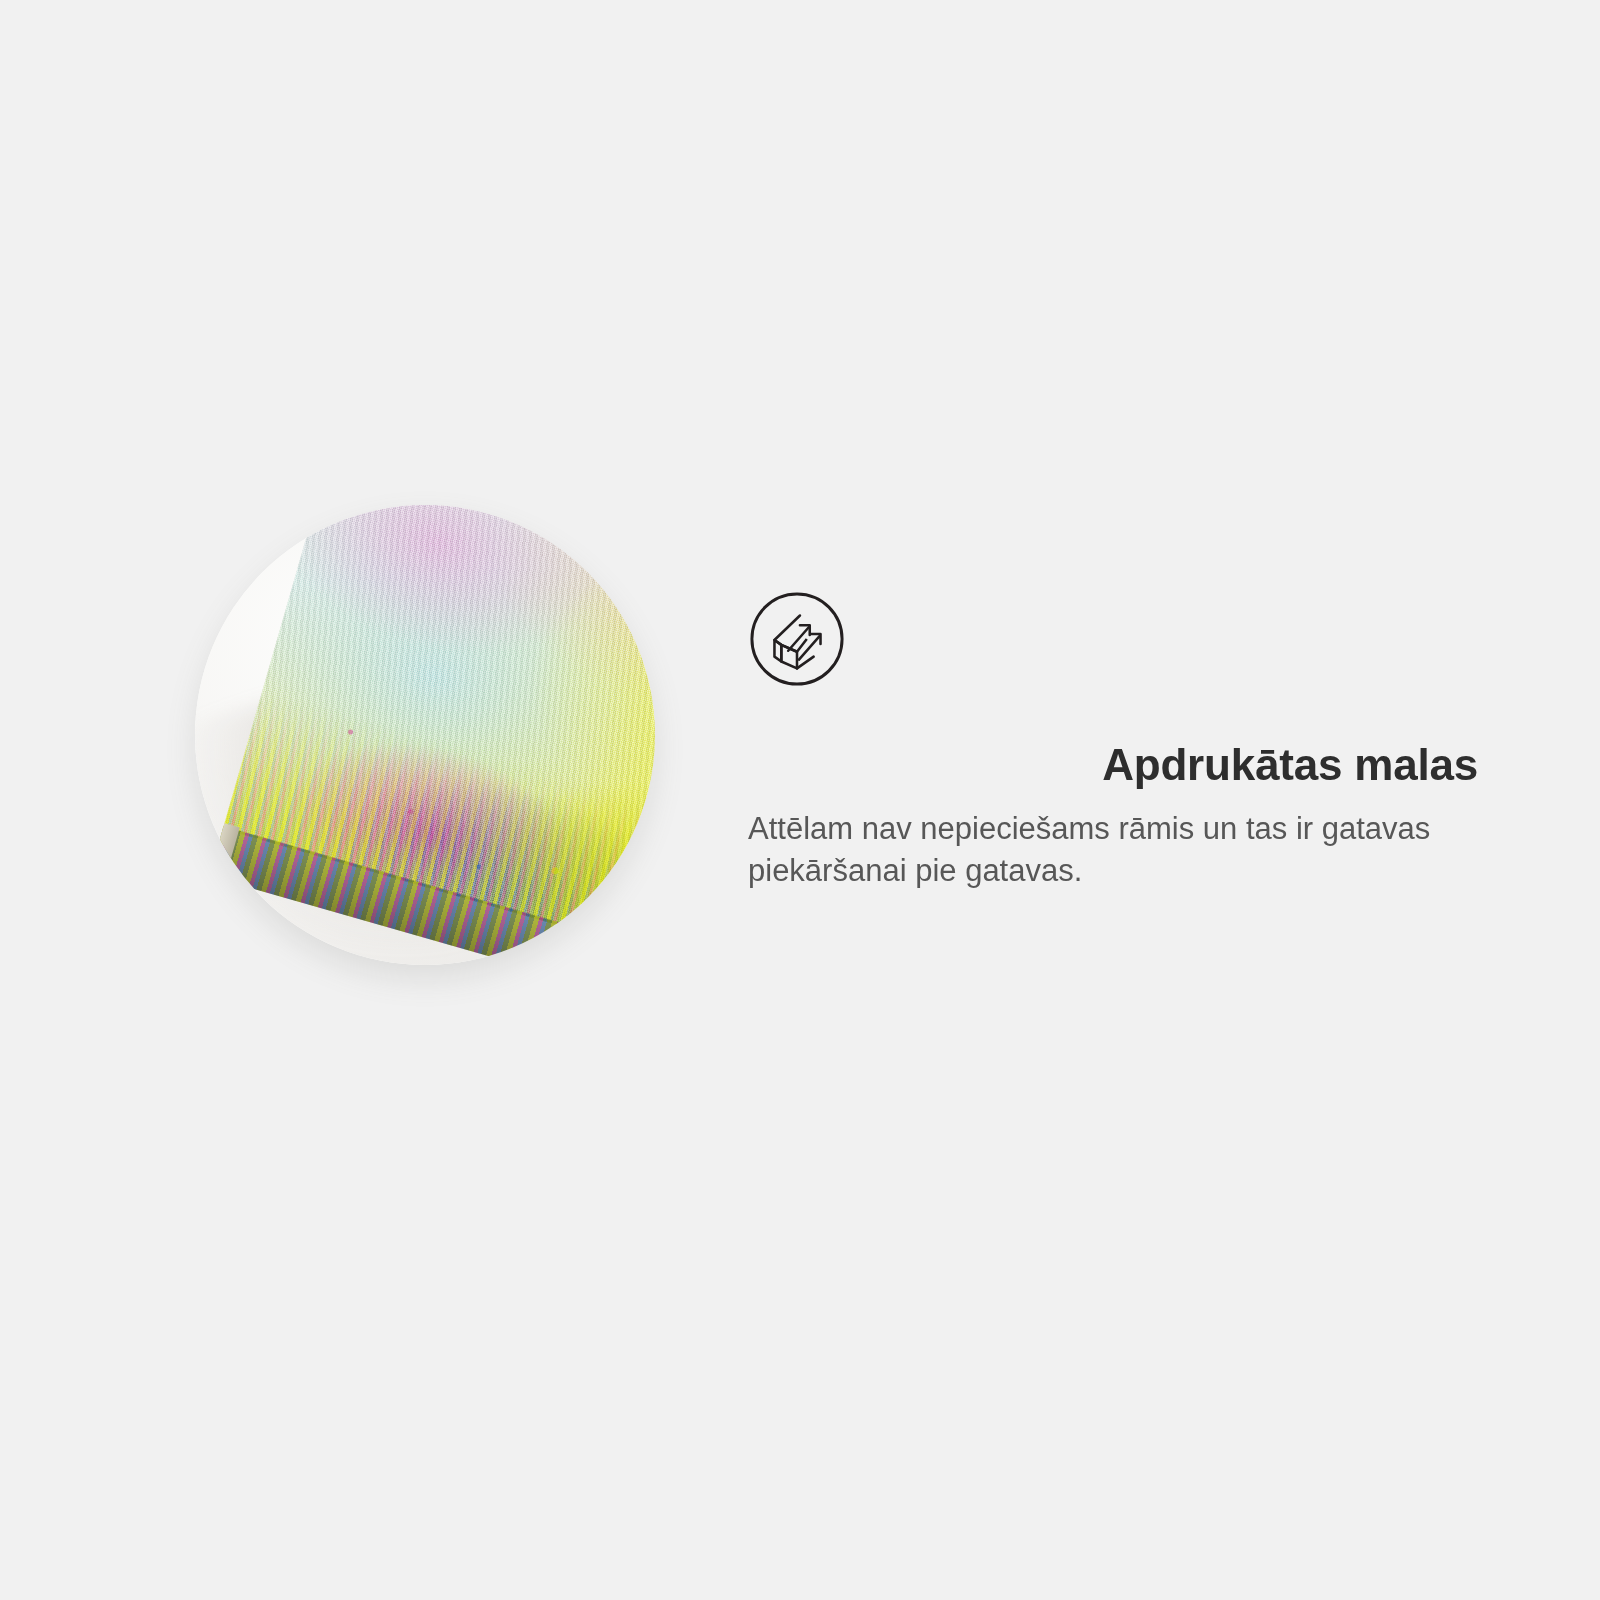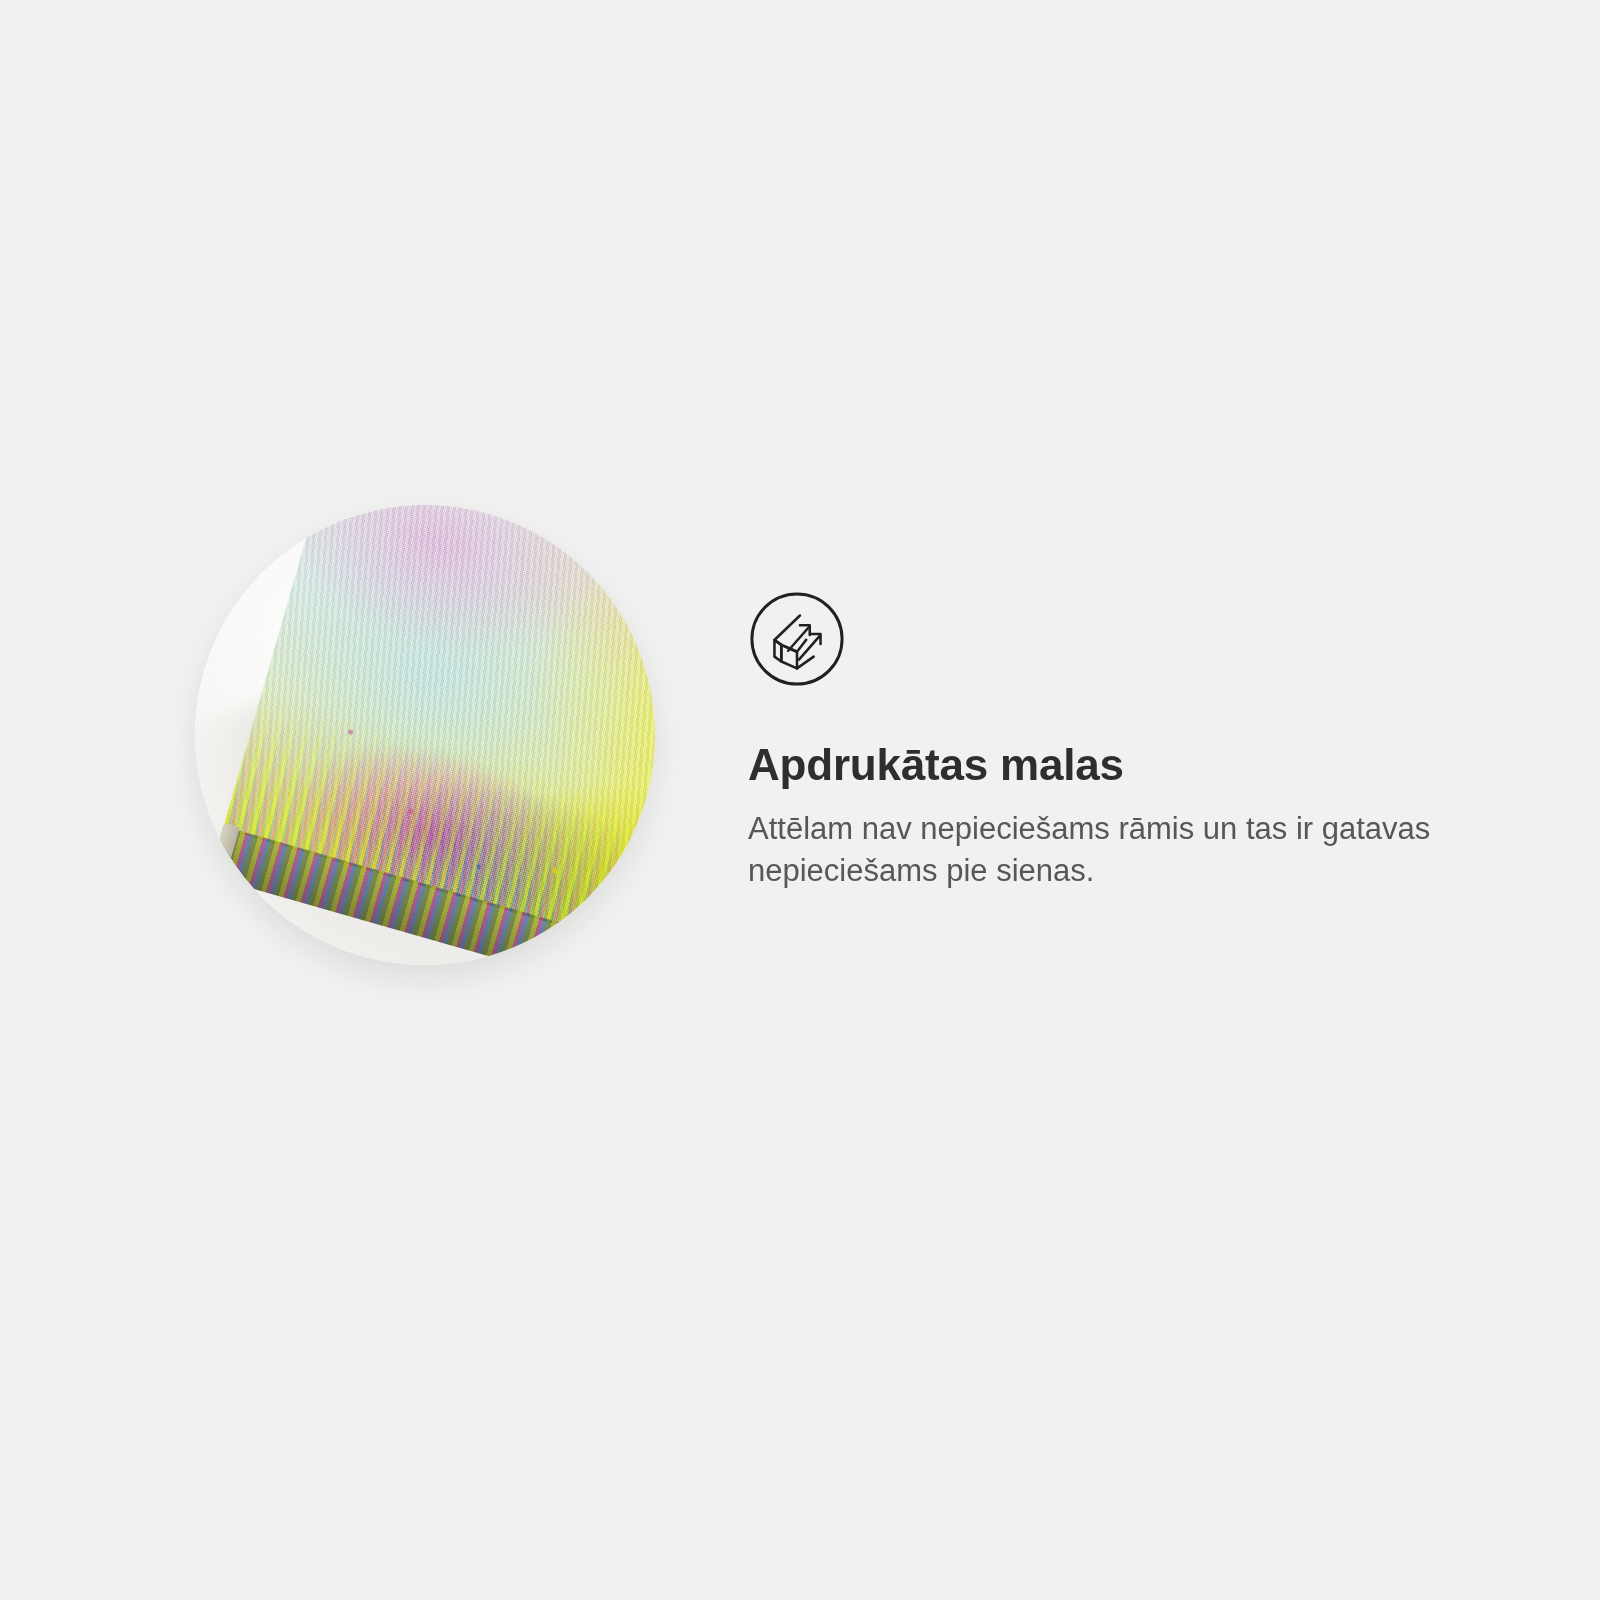--- a/index.html
+++ b/index.html
@@ -163,20 +163,21 @@
     width: 98px;
     height: 98px;
     display: block;
   }
   .feature-title {
     margin: 0;
     color: #2e2e2e;
     font-size: 44px;
     font-weight: 700;
     letter-spacing: -0.2px;
+    text-align: right;
   }
   #feature-text-0 .feature-title { margin-top: 52px; }
 
   .feature-desc {
     margin: 0;
     color: #575757;
     font-size: 31px;
     line-height: 1.36;
     font-weight: 400;
     max-width: 700px;
@@ -214,21 +215,21 @@
         <path d="M27 51 L34 56 L50 63 L60 50" fill="none" stroke="#231f20" stroke-width="2.6" stroke-linejoin="round"></path>
         <path d="M27 51 L53 26" fill="none" stroke="#231f20" stroke-width="2.6" stroke-linecap="round"></path>
         <path d="M50 80 L67 68" fill="none" stroke="#231f20" stroke-width="2.6" stroke-linecap="round"></path>
 
         <path d="M41 62 L62 38" fill="none" stroke="#231f20" stroke-width="2.6" stroke-linecap="round"></path>
         <path d="M53 36 L63 36 L63 46" fill="none" stroke="#231f20" stroke-width="2.6" stroke-linecap="round" stroke-linejoin="round"></path>
         <path d="M52 71 L73 47" fill="none" stroke="#231f20" stroke-width="2.6" stroke-linecap="round"></path>
         <path d="M64 45 L74 45 L74 55" fill="none" stroke="#231f20" stroke-width="2.6" stroke-linecap="round" stroke-linejoin="round"></path>
       </svg>
       <h2 class="feature-title">Apdrukātas malas</h2>
-      <p class="feature-desc">Attēlam nav nepieciešams rāmis un tas ir gatavas nepieciešams pie sienas.</p>
+      <p class="feature-desc">Attēlam nav nepieciešams rāmis un tas ir gatavas piekāršanai pie gatavas.</p>
     </div>
   </div>
 
   <div class="feature-row" id="feature-row-1">
 
     
 
     
   </div>
 

